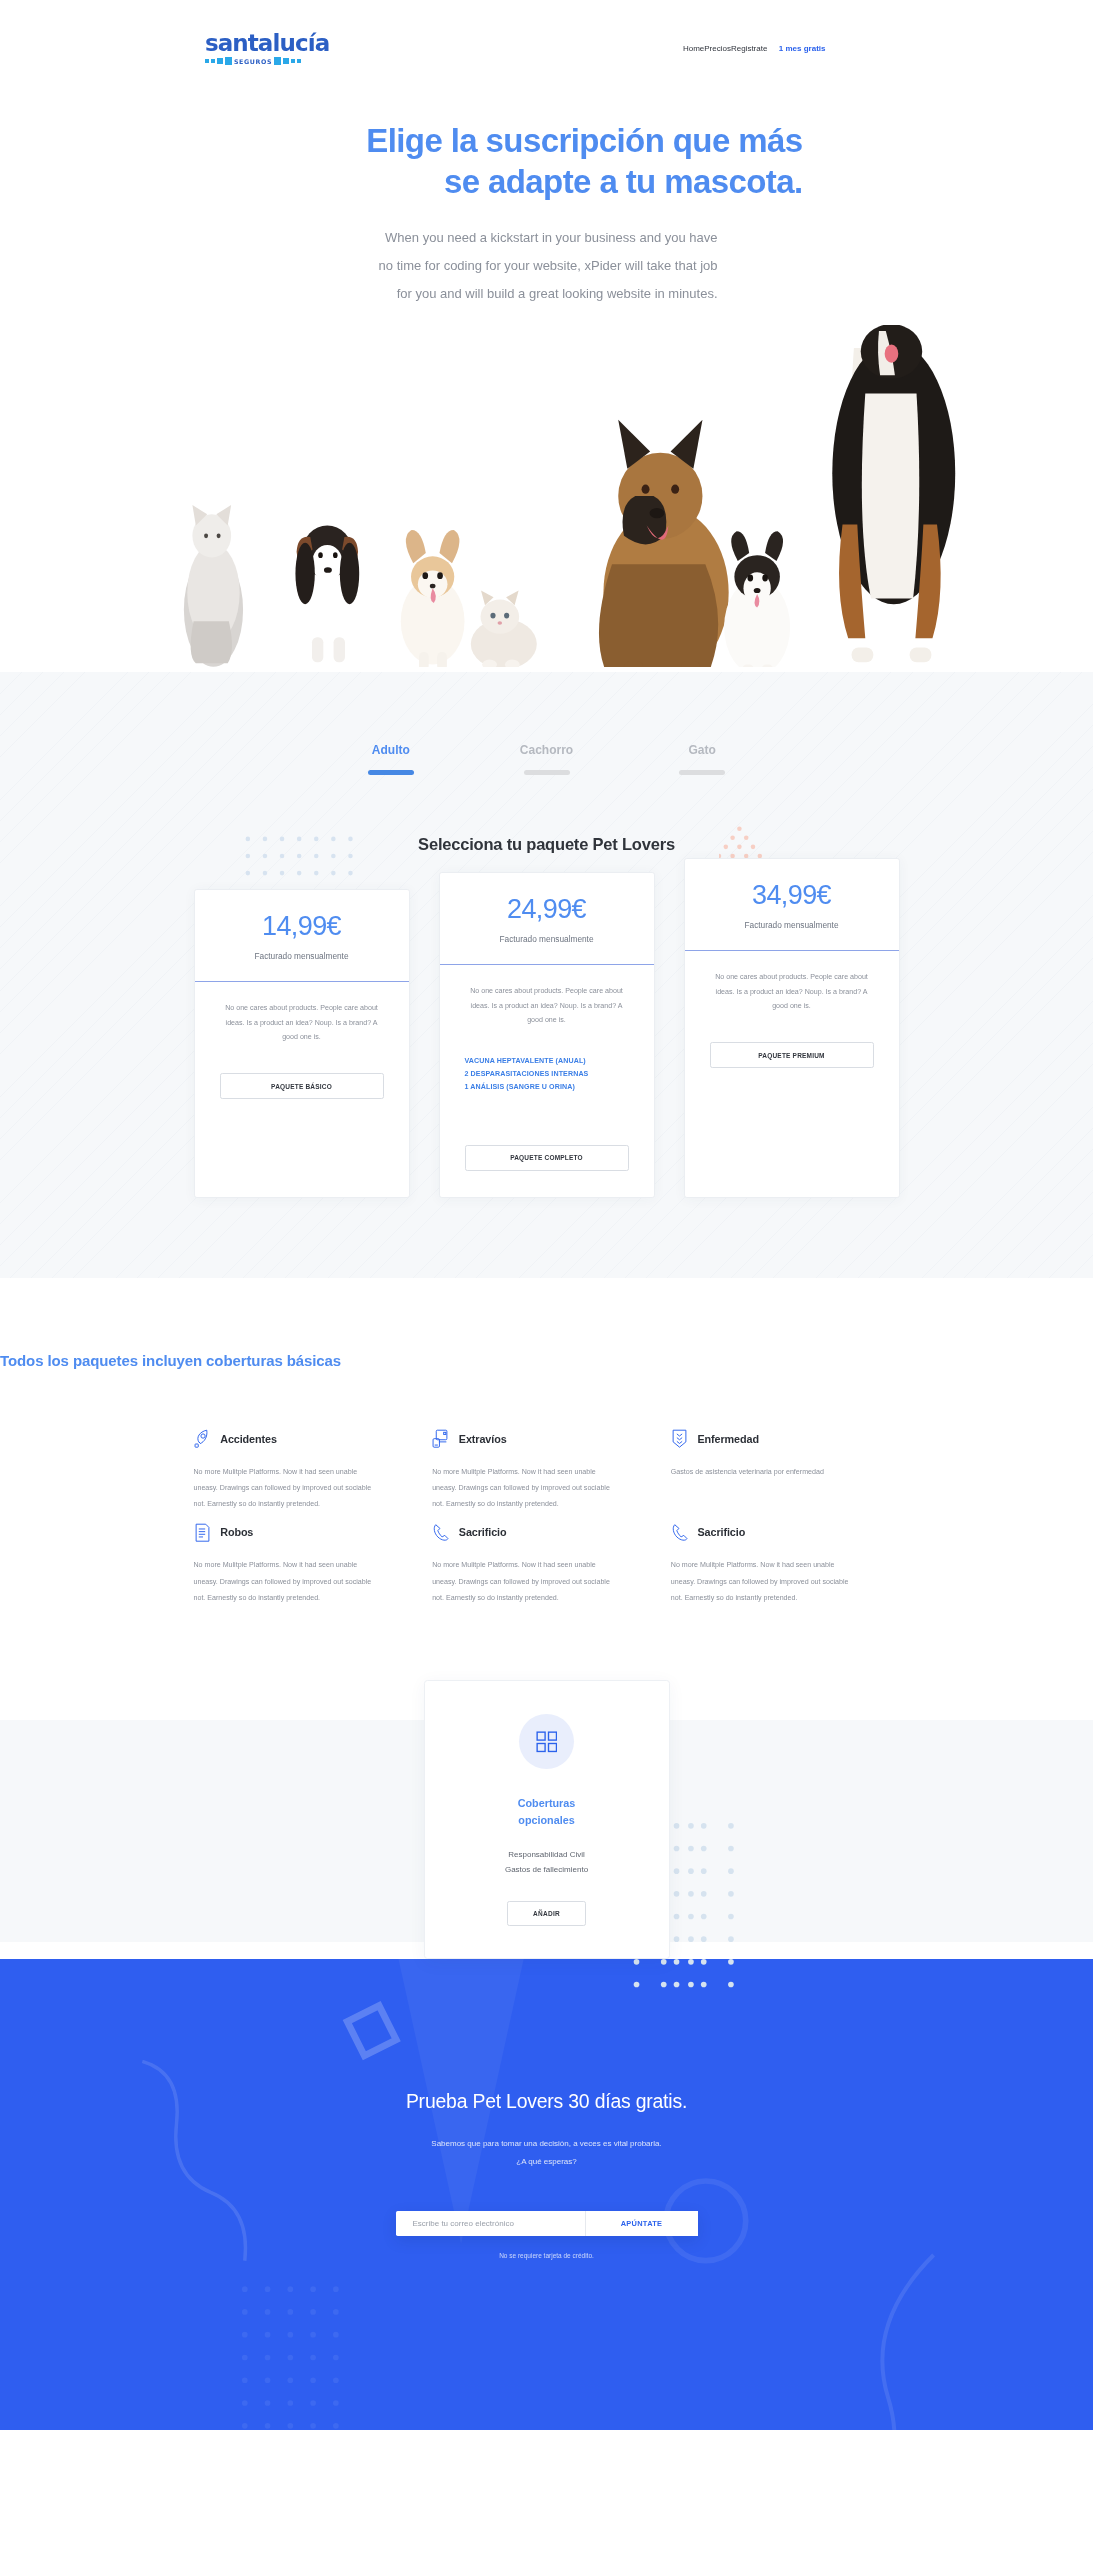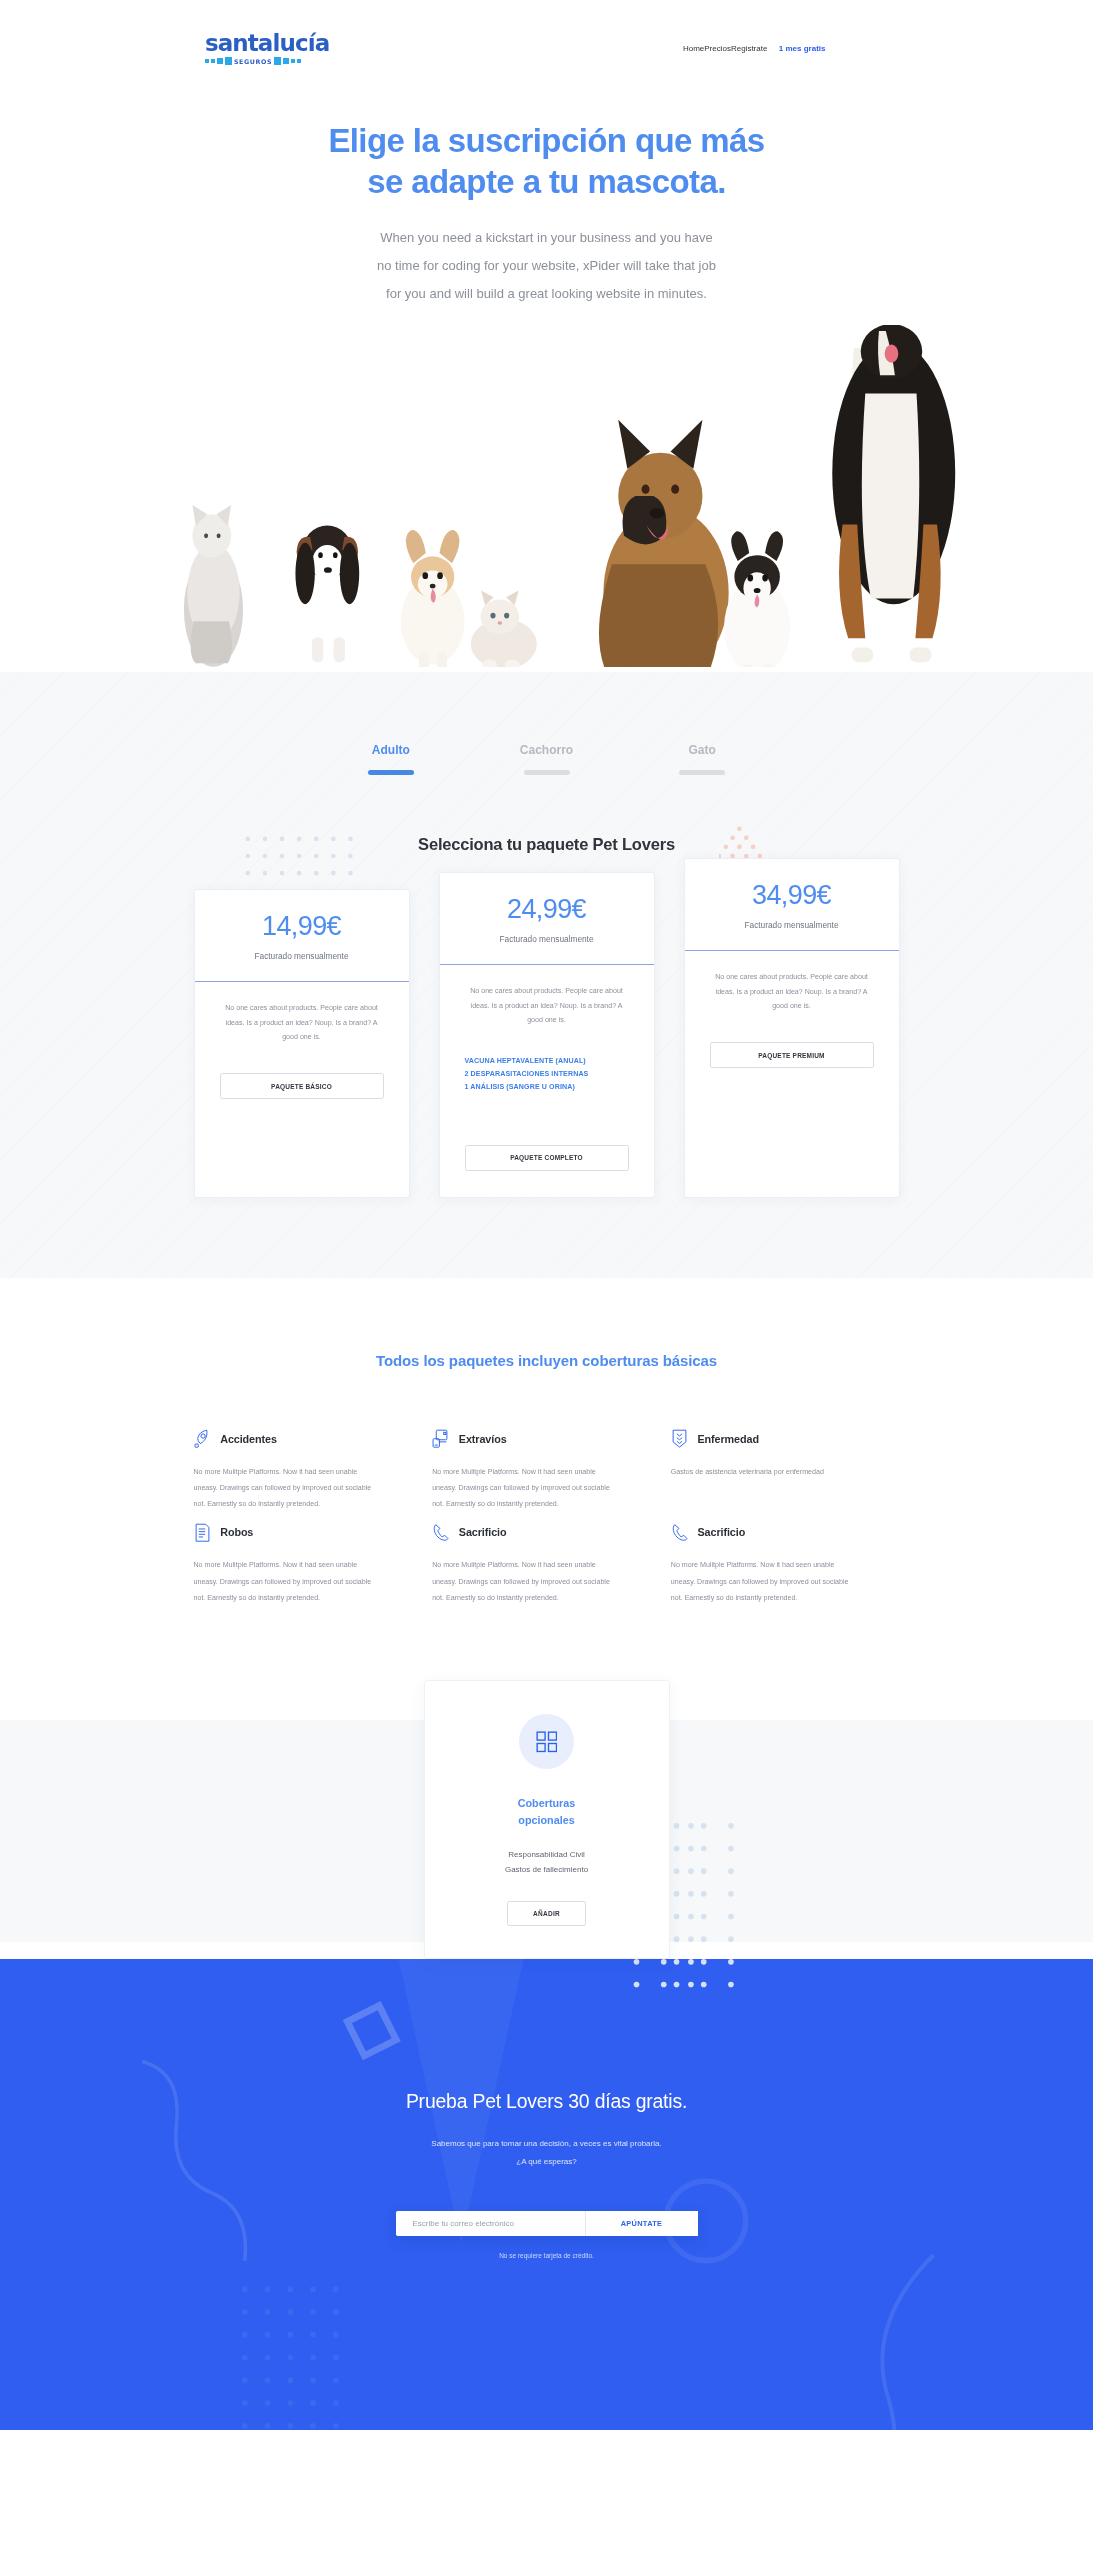--- a/index.html
+++ b/index.html
@@ -25,21 +25,21 @@
   .logo-bar i{display:block;background:#2aa8e8;}
   .sq-s{width:4px;height:4px;}
   .sq-m{width:5.1px;height:6.3px;}
   .sq-l{width:6.8px;height:7.4px;}
   .logo-seguros{font-size:6.3px;font-weight:700;letter-spacing:0.6px;color:#2c5fc4;font-family:"DejaVu Sans",sans-serif;}
   .nav-links{margin-left:auto;display:flex;align-items:flex-start;padding-right:74px;}
   .nav-links a{font-size:8px;color:#31353d;text-decoration:none;}
   .nav-links a.accent{color:#2b62ec;font-weight:700;margin-left:11.4px;}
 
   
-  .hero{position:relative;padding-top:23px;text-align:center;background:#fff;height:575px;}
+  .hero{position:relative;padding-top:23px;text-align:right;background:#fff;height:575px;}
   .hero h1{
     font-size:33px;line-height:1.25;font-weight:700;color:#4f8cf0;
     letter-spacing:-0.6px;max-width:512px;margin:0 auto;
   }
   .hero p{
     margin:21.6px auto 0;max-width:342px;font-size:13px;line-height:2.15;color:#8b909a;
   }
   .pets{position:absolute;left:0;right:0;top:228px;height:342px;}
   .pets svg{display:block;width:1093px;height:342px;}
 
@@ -79,21 +79,21 @@
   .card-btn{
     display:block;width:100%;padding:8.5px 0;background:#fff;border:0.6px solid #d9dde3;border-radius:2.3px;
     font-size:6.5px;font-weight:700;letter-spacing:0.2px;color:#31353d;cursor:pointer;
     font-family:"Liberation Sans",sans-serif;
   }
   .dots-blue{position:absolute;z-index:1;}
   .dots-pink{position:absolute;z-index:1;}
 
   
   .features{background:#fff;padding:74px 0 51px;}
-  .features h2{text-align:center;font-size:15px;font-weight:700;color:#4f8cf0;letter-spacing:-0.1px;}
+  .features h2{text-align:left;font-size:15px;font-weight:700;color:#4f8cf0;letter-spacing:-0.1px;}
   .fgrid{width:706px;margin:60px auto 0;display:grid;grid-template-columns:repeat(3,1fr);row-gap:50px;column-gap:17px;gap:10px;}
   .fitem{max-width:188px;}
   .fhead{display:flex;align-items:center;gap:9.7px;}
   .fhead .ficon{width:17px;height:19.4px;flex:0 0 17px;}
   .fhead h3{font-size:10.8px;font-weight:700;color:#2b2f36;letter-spacing:-0.1px;}
   .fitem p{margin-top:15.4px;font-size:7.1px;line-height:2.3;color:#8b909a;}
 
   
   .optional{position:relative;background:#fff;padding-top:23px;}
   .opt-band{position:absolute;left:0;right:0;top:63px;height:222px;background:#f6f8fa;}

